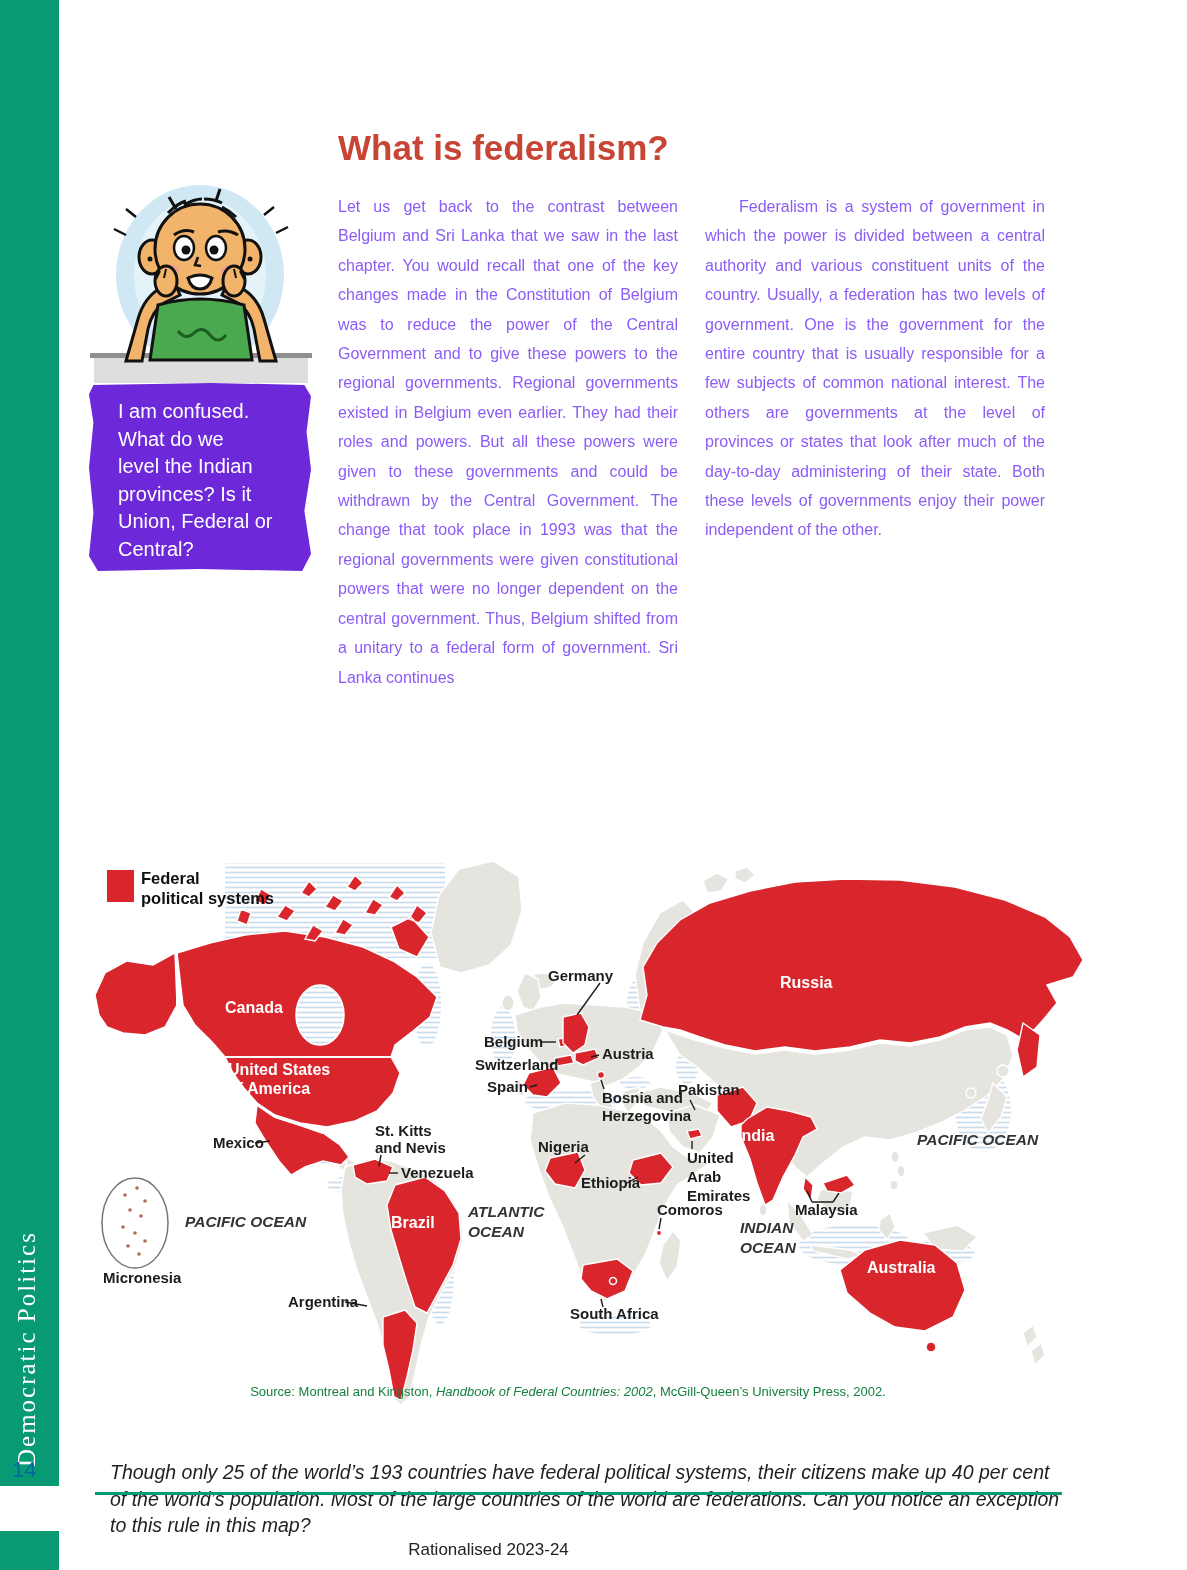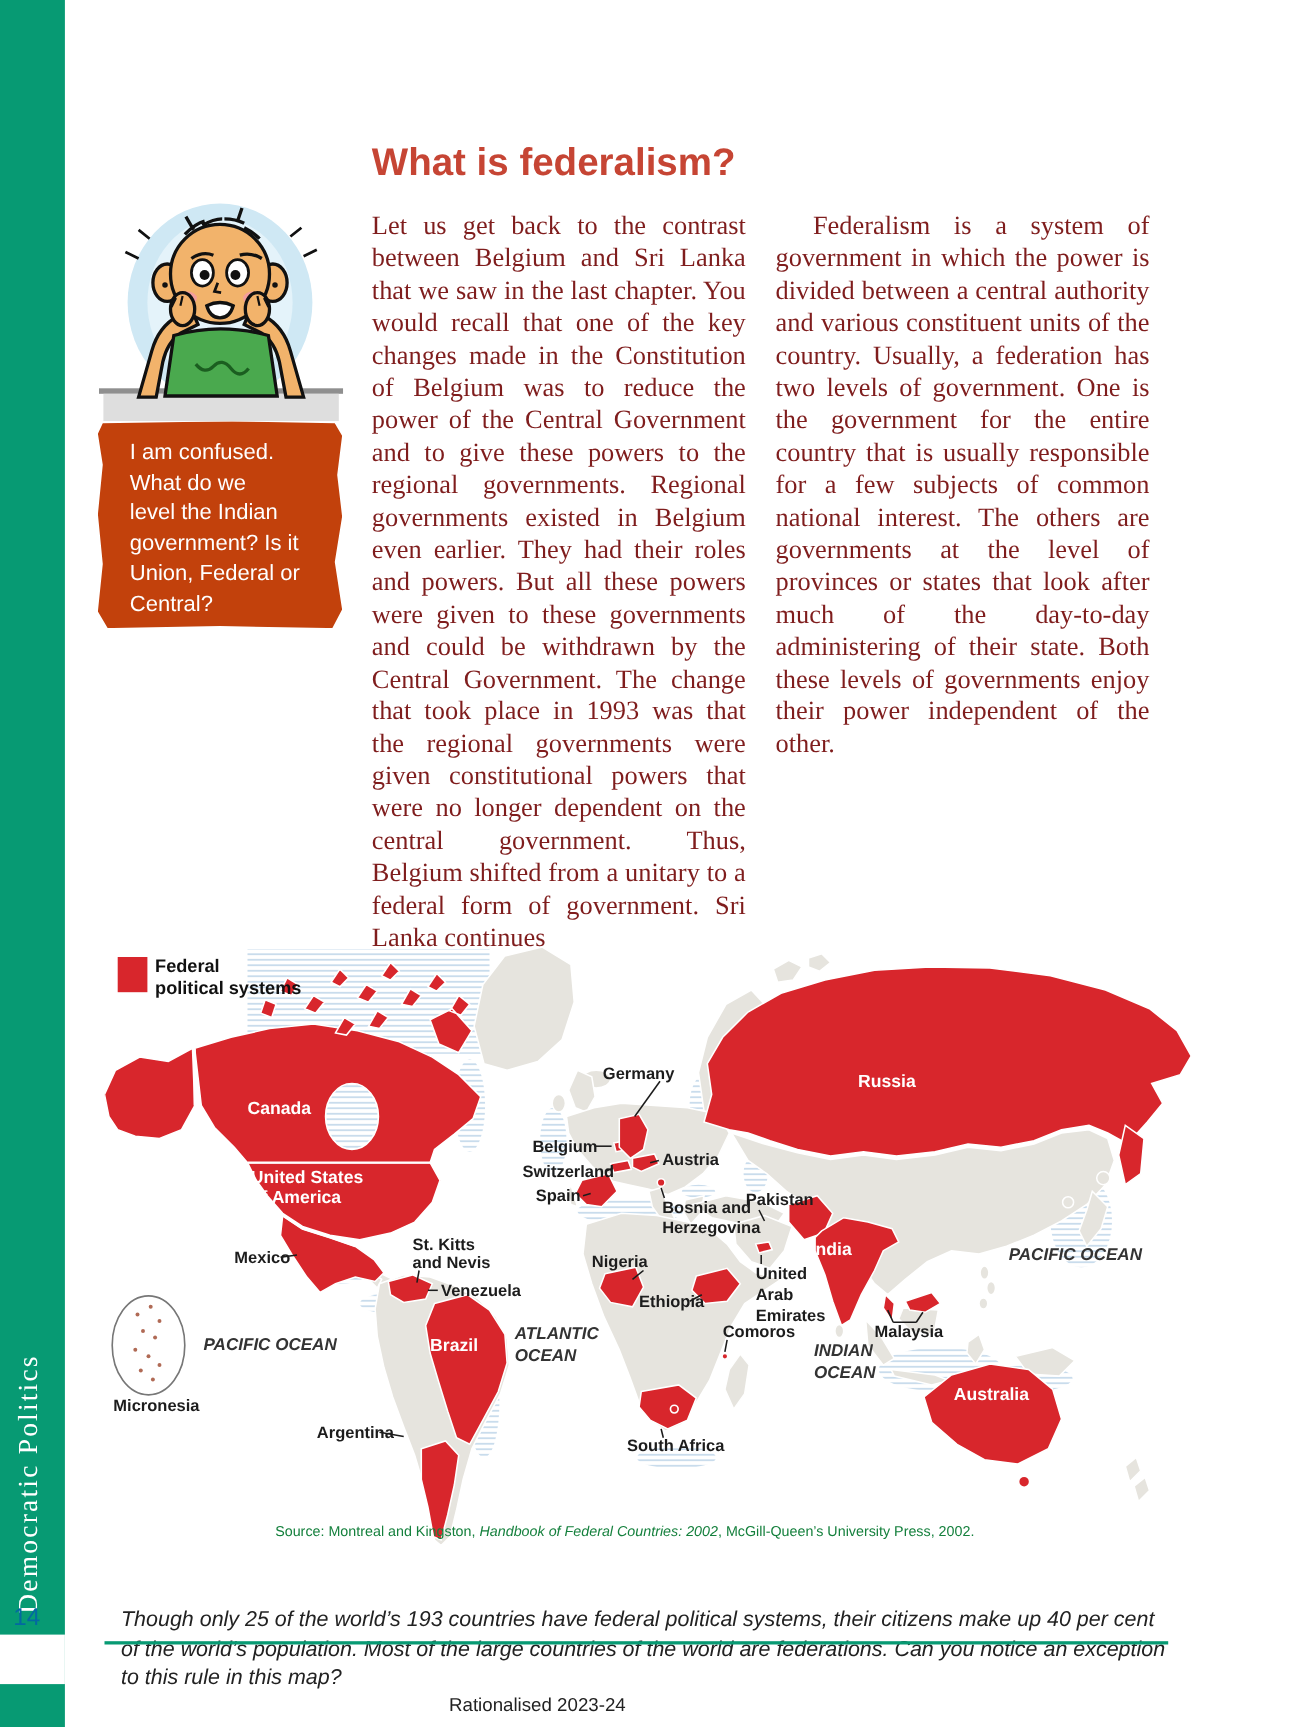--- a/index.html
+++ b/index.html
@@ -10,29 +10,29 @@
   
   .sidebar{left:0;top:0;width:59px;height:1570px;background:#079a73;}
   .sidebar-title{left:13px;top:1152px;height:315px;color:#ffffff;
     font-family:"Liberation Serif",serif;font-size:25px;letter-spacing:2px;
     writing-mode:vertical-rl;transform:rotate(180deg);white-space:nowrap;}
   .page-num-notch{left:0;top:1486px;width:59px;height:45px;background:#ffffff;}
   .page-num{left:12px;top:1457px;font-size:22px;color:#0369a1;}
 
   
   .title{left:338px;top:128px;font-size:35px;font-weight:bold;color:#c64534;}
-  .col{top:192px;width:340px;font-family:Liberation Serif, serif;
-       font-size:24px;line-height:29.4px;text-align:justify;color:#7f1d1d;}
+  .col{top:192px;width:340px;font-family:Liberation Sans, sans-serif;
+       font-size:16px;line-height:29.4px;text-align:justify;color:#8b5cf6;}
   .col1{left:338px;} .col2{left:705px;}
   .col p{margin:0;}
   .col p.indent{text-indent:34px;}
 
   
   .cartoon{left:90px;top:183px;width:222px;height:200px;}
-  .bubble{left:89px;top:383px;width:222px;height:188px;background:#c2410c;
+  .bubble{left:89px;top:383px;width:222px;height:188px;background:#6d28d9;
     color:#fff;font-size:20px;line-height:27.6px;box-sizing:border-box;
     padding:15px 6px 0 29px;
     clip-path:polygon(2% 1%,55% 0%,97% 1%,100% 7%,98% 26%,100% 46%,97% 68%,100% 91%,96% 100%,50% 99%,4% 100%,0% 92%,2% 69%,0% 45%,2% 21%,0% 6%);}
 
   
   .map{left:95px;top:855px;width:995px;height:555px;font-weight:bold;}
   .map svg{display:block;}
 
   .source{left:95px;top:1384px;width:946px;text-align:center;font-size:13px;color:#15803d;}
   .caption{left:110px;top:1459px;width:952px;font-size:19.5px;line-height:26.6px;
@@ -84,21 +84,21 @@
   <ellipse cx="76" cy="98" rx="11" ry="15" fill="#f2b36b" stroke="#111" stroke-width="3"></ellipse>
   <ellipse cx="144" cy="98" rx="11" ry="15" fill="#f2b36b" stroke="#111" stroke-width="3"></ellipse>
   <path d="M70,88 l-4,8 M76,86 l-2,9 M150,88 l4,8 M144,86 l2,9" stroke="#111" stroke-width="2"></path>
   <path d="M36,26 l10,8 M24,46 l12,6 M184,24 l-10,8 M198,44 l-12,6" stroke="#111" stroke-width="2.5"></path>
 </svg>
 
 <div class="abs bubble">
   <div>I am confused.</div>
   <div>What do we</div>
   <div>level the Indian</div>
-  <div>government? Is it</div>
+  <div>provinces? Is it</div>
   <div>Union, Federal or</div>
   <div>Central?</div>
 </div>
 
 <div class="abs col col1">
   <p>Let us get back to the contrast between Belgium and Sri Lanka that we saw in the last chapter. You would recall that one of the key changes made in the Constitution of Belgium was to reduce the power of the Central Government and to give these powers to the regional governments. Regional governments existed in Belgium even earlier. They had their roles and powers. But all these powers were given to these governments and could be withdrawn by the Central Government. The change that took place in 1993 was that the regional governments were given constitutional powers that were no longer dependent on the central government. Thus, Belgium shifted from a unitary to a federal form of government. Sri Lanka continues</p>
 </div>
 <div class="abs col col2">
   <p class="indent">Federalism is a system of government in which the power is divided between a central authority and various constituent units of the country. Usually, a federation has two levels of government. One is the government for the entire country that is usually responsible for a few subjects of common national interest. The others are governments at the level of provinces or states that look after much of the day-to-day administering of their state. Both these levels of governments enjoy their power independent of the other.</p>
 </div>

